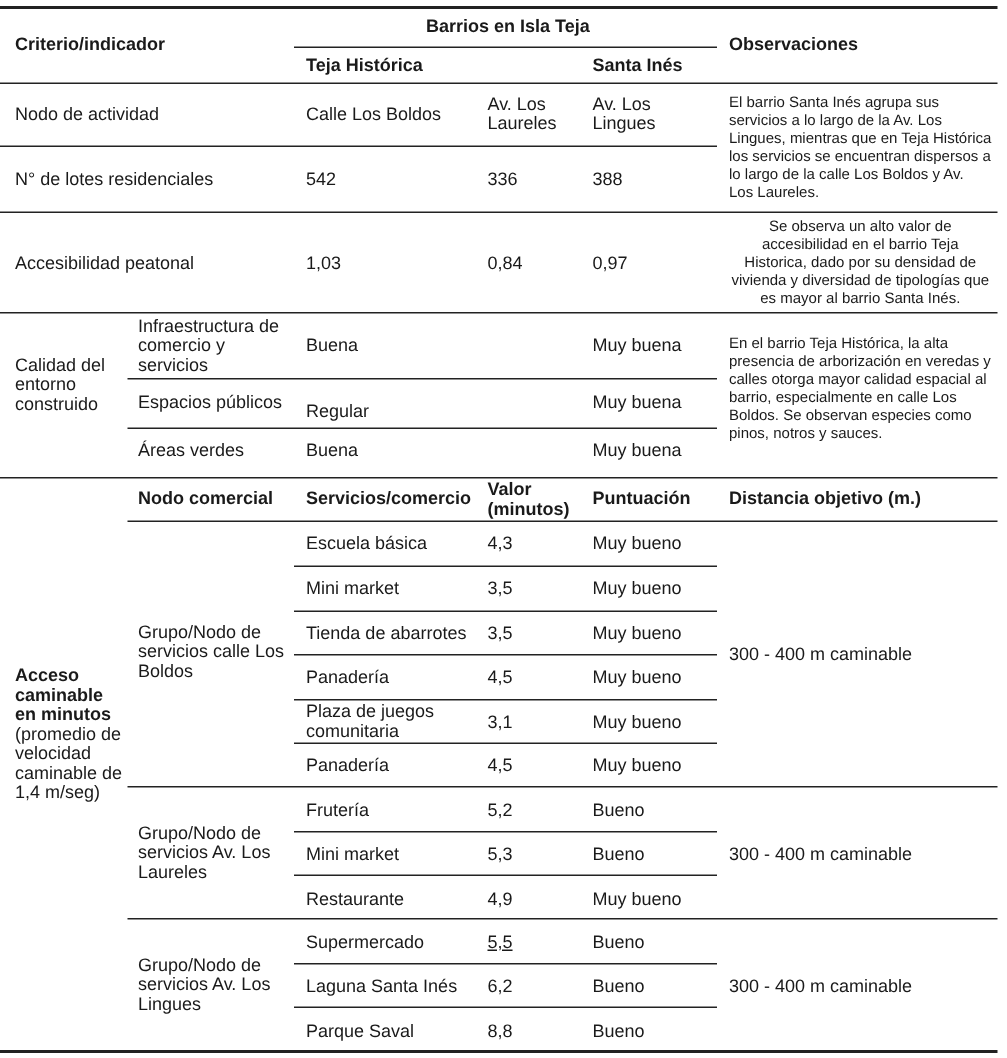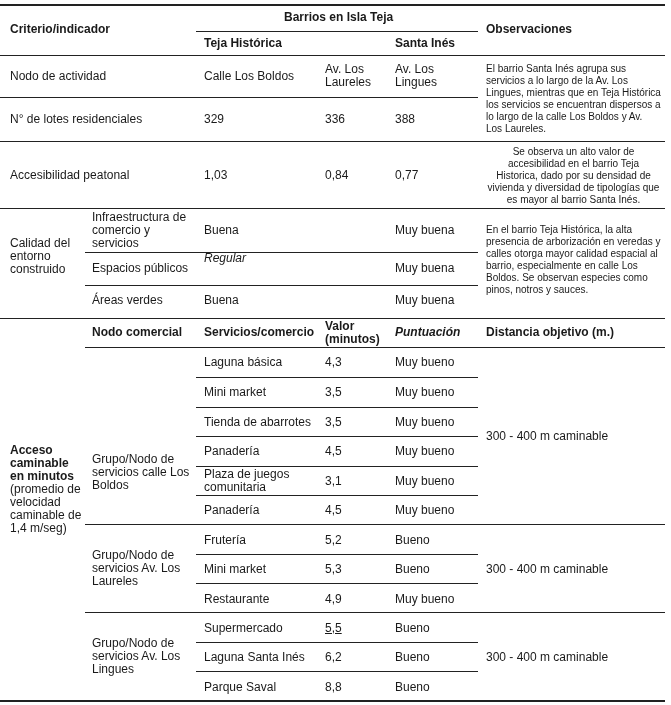--- a/index.html
+++ b/index.html
@@ -42,58 +42,58 @@
 <div class="c b" style="left:204px;top:37px;">Teja Histórica</div>
 <div class="c b" style="left:395px;top:37px;">Santa Inés</div>
 <div class="c b" style="left:486px;top:23px;">Observaciones</div>
 
 <div class="c" style="left:10px;top:70px;">Nodo de actividad</div>
 <div class="c" style="left:204px;top:70px;">Calle Los Boldos</div>
 <div class="c" style="left:325px;top:63px;width:62px;">Av. Los Laureles</div>
 <div class="c" style="left:395px;top:63px;width:60px;">Av. Los Lingues</div>
 
 <div class="c" style="left:10px;top:113px;">N° de lotes residenciales</div>
-<div class="c" style="left:204px;top:113px;">329</div>
+<div class="c" style="left:204px;top:113px;">542</div>
 <div class="c" style="left:325px;top:113px;">336</div>
 <div class="c" style="left:395px;top:113px;">388</div>
 <div class="c s" style="left:486px;top:63px;width:175px;">El barrio Santa Inés agrupa sus servicios a lo largo de la Av. Los Lingues, mientras que en Teja Histórica los servicios se encuentran dispersos a lo largo de la calle Los Boldos y Av. Los Laureles.</div>
 
 <div class="c" style="left:10px;top:169px;">Accesibilidad peatonal</div>
 <div class="c" style="left:204px;top:169px;">1,03</div>
 <div class="c" style="left:325px;top:169px;">0,84</div>
-<div class="c" style="left:395px;top:169px;">0,77</div>
+<div class="c" style="left:395px;top:169px;">0,97</div>
 <div class="c s" style="left:486px;top:146px;width:175px;text-align:center;">Se observa un alto valor de accesibilidad en el barrio Teja Historica, dado por su densidad de vivienda y diversidad de tipologías que es mayor al barrio Santa Inés.</div>
 
 <div class="c" style="left:10px;top:237px;width:70px;">Calidad del entorno construido</div>
 <div class="c" style="left:92px;top:211px;width:100px;">Infraestructura de comercio y servicios</div>
 <div class="c" style="left:204px;top:224px;">Buena</div>
 <div class="c" style="left:395px;top:224px;">Muy buena</div>
 <div class="c" style="left:92px;top:262px;">Espacios públicos</div>
-<div class="c" style="left:204px;top:252px;font-style:italic;">Regular</div>
+<div class="c" style="left:204px;top:268px;">Regular</div>
 <div class="c" style="left:395px;top:262px;">Muy buena</div>
 <div class="c" style="left:92px;top:294px;">Áreas verdes</div>
 <div class="c" style="left:204px;top:294px;">Buena</div>
 <div class="c" style="left:395px;top:294px;">Muy buena</div>
 <div class="c s" style="left:486px;top:224px;width:178px;">En el barrio Teja Histórica, la alta presencia de arborización en veredas y calles otorga mayor calidad espacial al barrio, especialmente en calle Los Boldos. Se observan especies como pinos, notros y sauces.</div>
 
 <div class="c" style="left:10px;top:444px;width:74px;">
   <span class="b">Acceso caminable en minutos</span>
   <span>(promedio de velocidad caminable de 1,4 m/seg)</span>
 </div>
 
 <div class="c b" style="left:92px;top:326px;">Nodo comercial</div>
 <div class="c b" style="left:204px;top:326px;">Servicios/comercio</div>
 <div class="c b" style="left:325px;top:320px;width:62px;">Valor (minutos)</div>
-<div class="c b" style="left:395px;top:326px;font-style:italic;">Puntuación</div>
+<div class="c b" style="left:395px;top:326px;">Puntuación</div>
 <div class="c b" style="left:486px;top:326px;">Distancia objetivo (m.)</div>
 
-<div class="c" style="left:92px;top:415px;width:102px;margin-top:38px;">Grupo/Nodo de servicios calle Los Boldos</div>
+<div class="c" style="left:92px;top:415px;width:102px;">Grupo/Nodo de servicios calle Los Boldos</div>
 <div class="c" style="left:486px;top:430px;">300 - 400 m caminable</div>
 
-<div class="c" style="left:204px;top:356px;">Laguna básica</div>
+<div class="c" style="left:204px;top:356px;">Escuela básica</div>
 <div class="c" style="left:325px;top:356px;">4,3</div>
 <div class="c" style="left:395px;top:356px;">Muy bueno</div>
 
 <div class="c" style="left:204px;top:386px;">Mini market</div>
 <div class="c" style="left:325px;top:386px;">3,5</div>
 <div class="c" style="left:395px;top:386px;">Muy bueno</div>
 
 <div class="c" style="left:204px;top:416px;">Tienda de abarrotes</div>
 <div class="c" style="left:325px;top:416px;">3,5</div>
 <div class="c" style="left:395px;top:416px;">Muy bueno</div>

